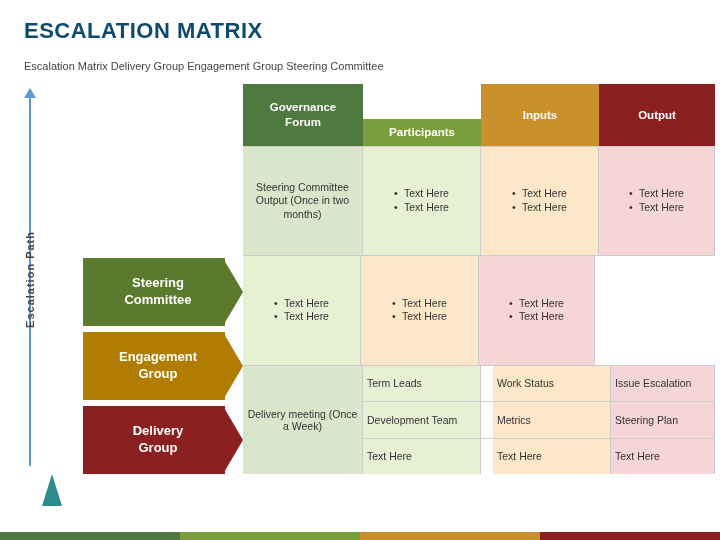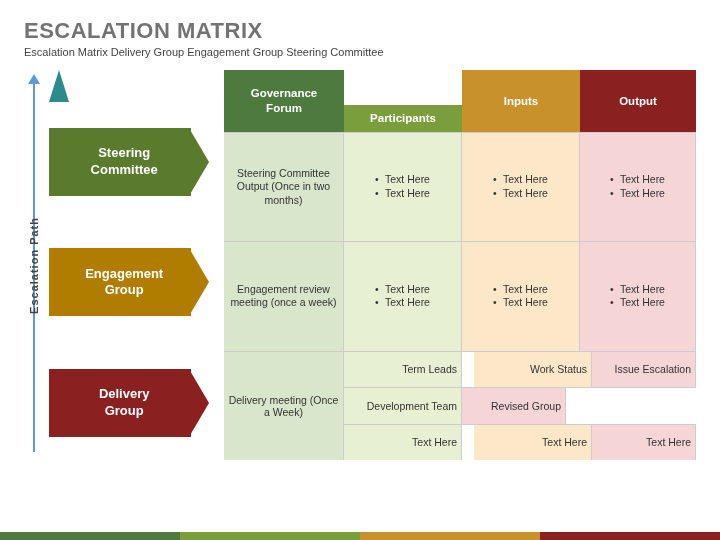--- a/index.html
+++ b/index.html
@@ -15,23 +15,23 @@
     .page {
       width: 720px;
       height: 540px;
       padding: 18px 24px 12px 24px;
       position: relative;
     }
 
     .title {
       font-size: 22px;
       font-weight: 900;
-      color: #737373;
+      color: #0c4a6e;
       letter-spacing: 0.5px;
-      margin-bottom: 2px;
+      margin-bottom: 16px;
     }
 
     .subtitle {
       font-size: 11px;
       color: #444;
       margin-bottom: 12px;
     }
 
     .main-area {
       display: flex;
@@ -76,22 +76,22 @@
       width: 0;
       height: 0;
       border-left: 6px solid transparent;
       border-right: 6px solid transparent;
       border-bottom: 10px solid #5b9bd5;
     }
 
     
     .left-section {
       display: flex;
-      flex-direction: column;
-      align-items: flex-start;
+      flex-direction: row;
+      align-items: flex-end;
       width: 205px;
       position: relative;
       gap: 35px;
     }
 
     .teal-arrow-container {
       width: 28px;
       position: relative;
       display: flex;
       align-items: center;
@@ -290,21 +290,21 @@
       display: flex;
       flex-direction: row;
       flex: 1;
       border-bottom: 1px solid #ccc;
     }
     .delivery-sub-row:last-child { border-bottom: none; }
 
     .td-sub {
       display: flex;
       align-items: center;
-      justify-content: flex-end;
+      justify-content: flex-start;
       text-align: center;
       font-size: 10.5px;
       color: #333;
       padding: 3px 4px;
       border-right: 1px solid #ccc;
       line-height: 1.2;
     }
     .td-sub-part { background: #e8f0d4; width: 118px; }
     .td-sub-inp { background: #fce8c8; width: 118px; margin-left: 12px; }
     .td-sub-out { background: #f5d5d5; width: 104px; }
@@ -394,23 +394,20 @@
           </div>
           <div class="td-cell td-out">
             <ul class="bullet-list">
               <li>Text Here</li>
               <li>Text Here</li>
             </ul>
           </div>
         </div>
 
         <div class="table-row">
-          <div class="td-cell td-gov">
-            <span>Engagement review meeting (once a week)</span>
-          </div>
           <div class="td-cell td-part">
             <ul class="bullet-list">
               <li>Text Here</li>
               <li>Text Here</li>
             </ul>
           </div>
           <div class="td-cell td-inp">
             <ul class="bullet-list">
               <li>Text Here</li>
               <li>Text Here</li>
@@ -437,22 +434,25 @@
               </div>
               <div class="td-sub td-sub-out">
                 <span>Issue Escalation</span>
               </div>
             </div>
 
             <div class="delivery-sub-row">
               <div class="td-sub td-sub-part">
                 <span>Development Team</span>
               </div>
+              <div class="td-sub td-sub-inp">
+                <span>Metrics</span>
+              </div>
               <div class="td-sub td-sub-out">
-                <span>Revised Group</span>
+                <span>Steering Plan</span>
               </div>
             </div>
 
             <div class="delivery-sub-row">
               <div class="td-sub td-sub-part">
                 <span>Text Here</span>
               </div>
               <div class="td-sub td-sub-inp">
                 <span>Text Here</span>
               </div>

